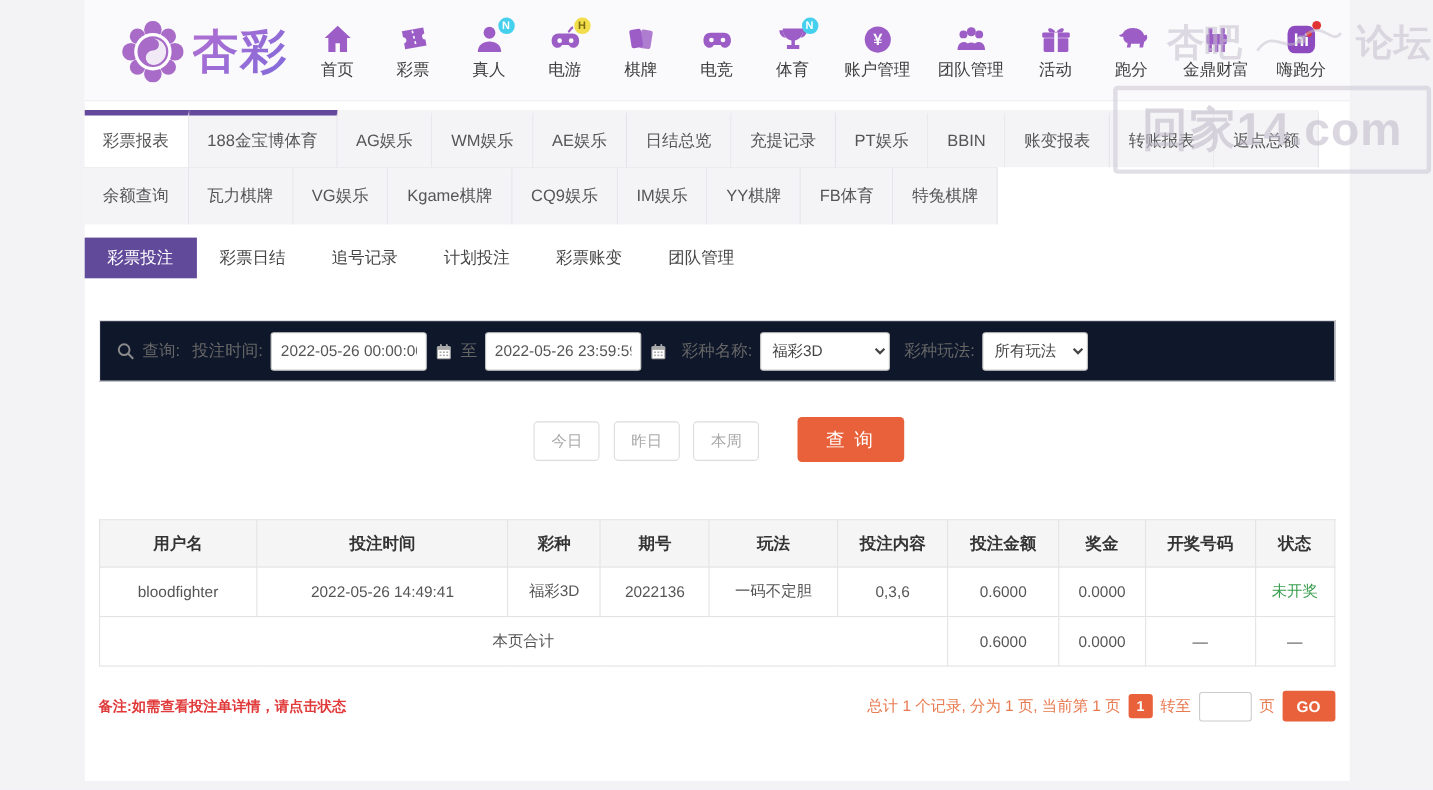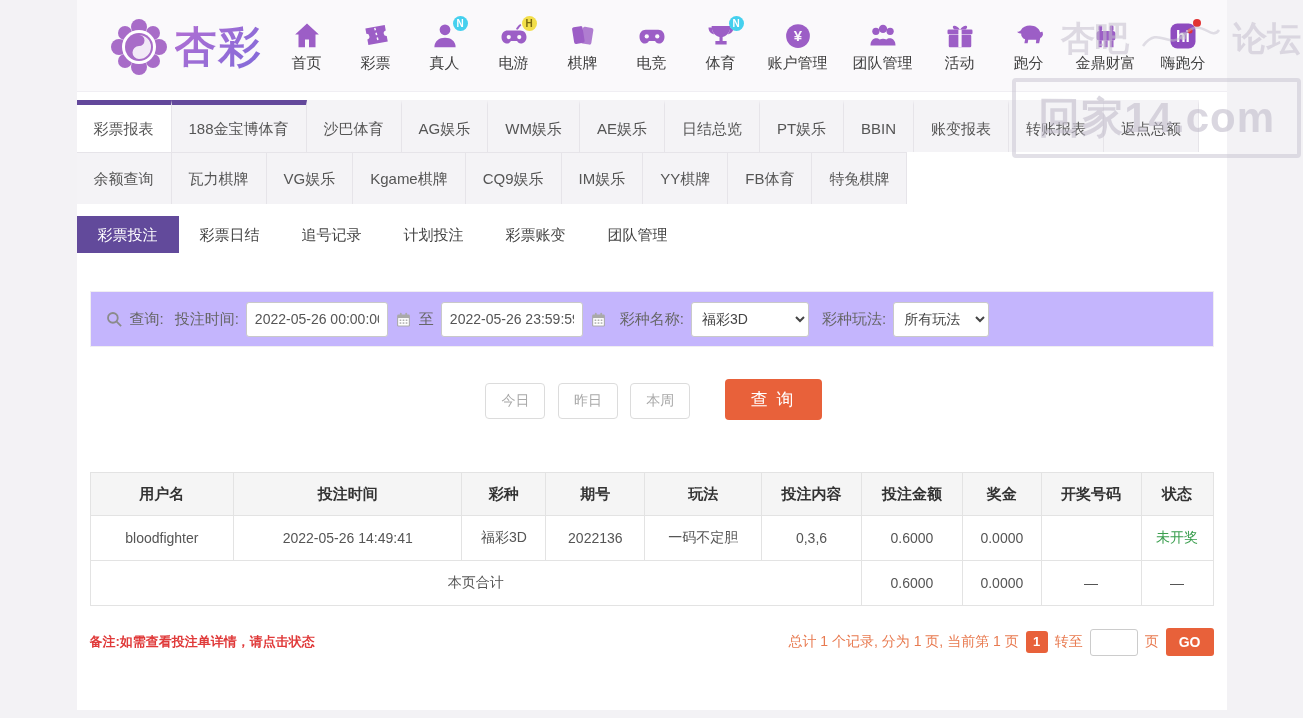--- a/index.html
+++ b/index.html
@@ -39,21 +39,21 @@
   .tabs-row2 .tab { border-top:none; line-height:51px; }
   .tab.active { background:#fff; border-top-color:#63489b; }
   .tab.highlight { border-top-color:#63489b;text-align:center; }
 
   
   .subtabs { display:flex; margin-top:12px;text-align:right; }
   .subtab { padding:0 21px; line-height:37px; font-size:15px; color:#444; cursor:pointer; white-space:nowrap; }
   .subtab.active { background:#624a9b; color:#fff; }
 
   
-  .filter-bar { margin:38px 13px 0; height:56px; background:#c4b5fd; border:1px solid #f0eef2;
+  .filter-bar { margin:38px 13px 0; height:56px; background:#0f172a; border:1px solid #f0eef2;
                 display:flex; align-items:center; padding:0 14px; gap:7px; }
   .flabel { font-size:15px; color:#666; white-space:nowrap; }
   .search-icon svg { width:18px; height:18px; display:block; }
   .cal-icon svg { width:17px; height:17px; display:block; cursor:pointer; }
   .date-input { width:142px; height:35px; border:1px solid #c9c9c9; border-radius:3px; padding:0 8px;
                 font-size:14px; color:#555; font-family:inherit; background:#fff; }
   .fselect { height:35px; border:1px solid #c9c9c9; border-radius:3px; font-size:14px; color:#444;
              background:#fff; padding:0 6px; font-family:inherit; }
   #lottery-select { width:118px; }
   #play-select { width:96px; }
@@ -218,25 +218,25 @@
               <circle cx="17.6" cy="8" r="2" fill="#e23333"></circle>
             </svg><span class="badge dot" style="background: rgb(226, 51, 51);"></span></span>
           <span class="nav-label">嗨跑分</span>
         </div>
       </nav>
   </header>
 
   <div class="tabs tabs-row1" id="tabs-row1">
       <span class="tab active">彩票报表</span>
       <span class="tab highlight">188金宝博体育</span>
-      <span class="tab">沙巴体育</span>
       <span class="tab">AG娱乐</span>
       <span class="tab">WM娱乐</span>
       <span class="tab">AE娱乐</span>
       <span class="tab">日结总览</span>
+      <span class="tab">充提记录</span>
       <span class="tab">PT娱乐</span>
       <span class="tab">BBIN</span>
       <span class="tab">账变报表</span>
       <span class="tab">转账报表</span>
       <span class="tab">返点总额</span>
     </div>
   <div class="tabs tabs-row2" id="tabs-row2">
       <span class="tab">余额查询</span>
       <span class="tab">瓦力棋牌</span>
       <span class="tab">VG娱乐</span>

